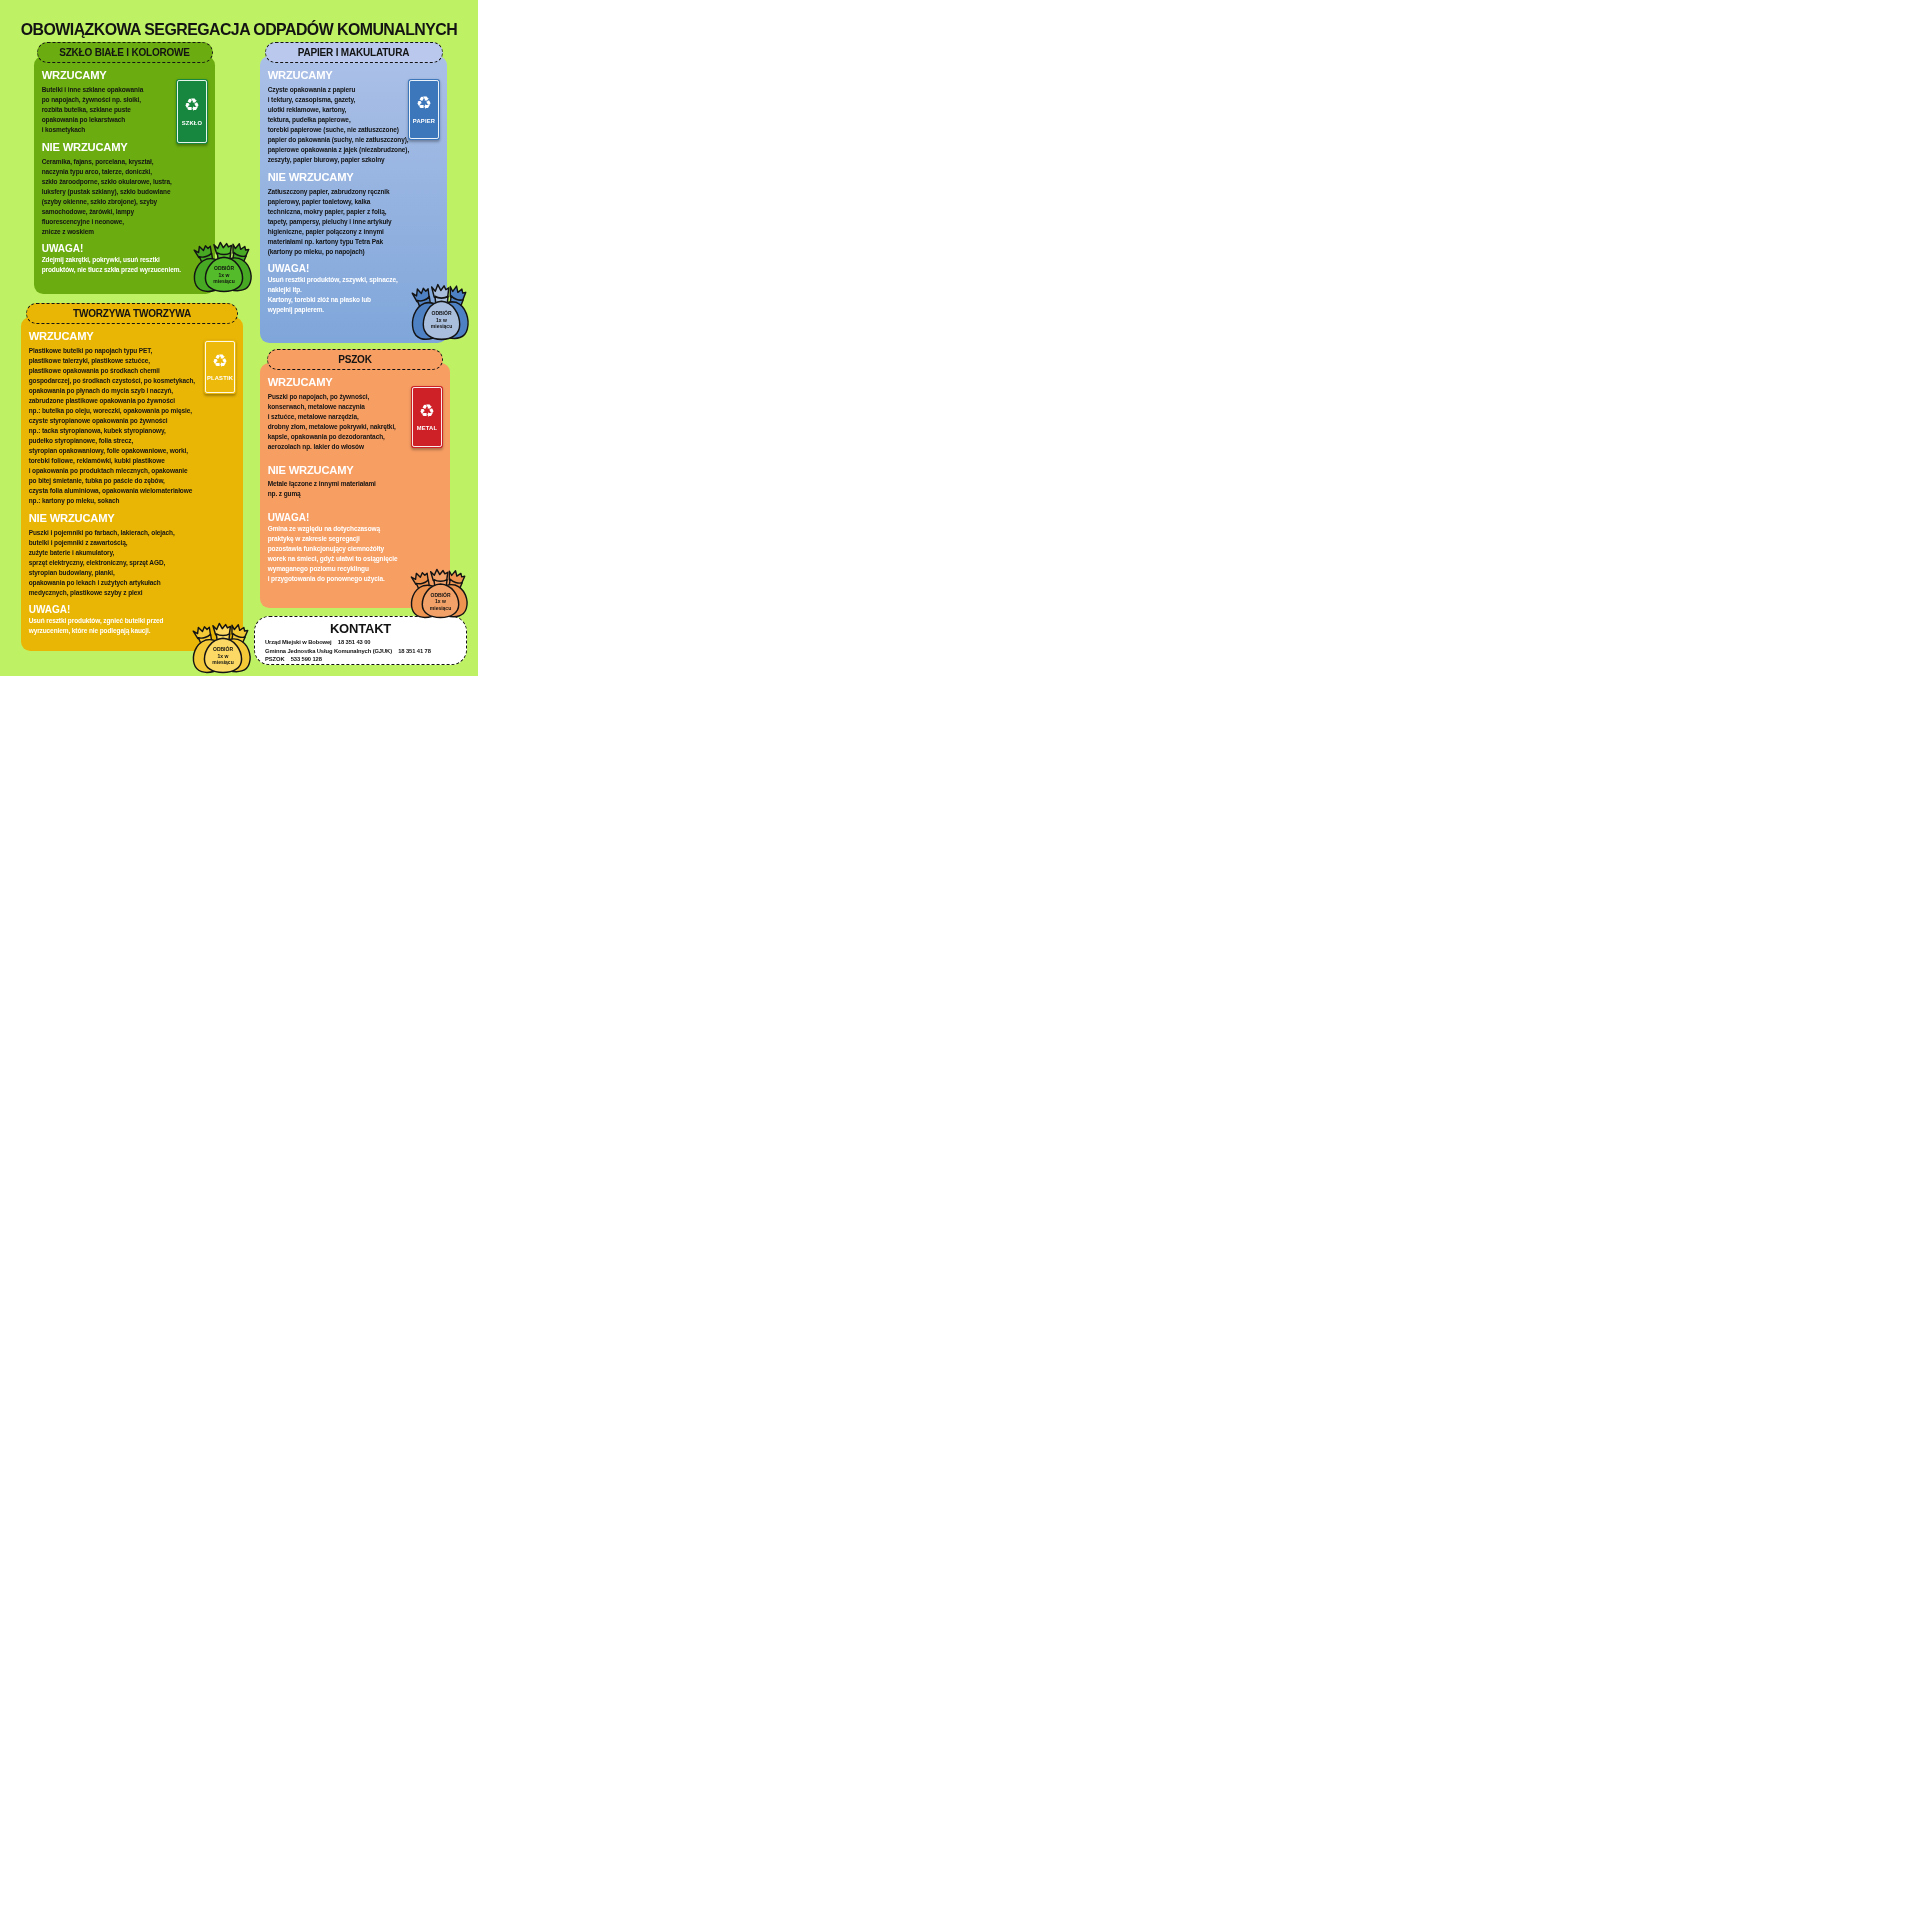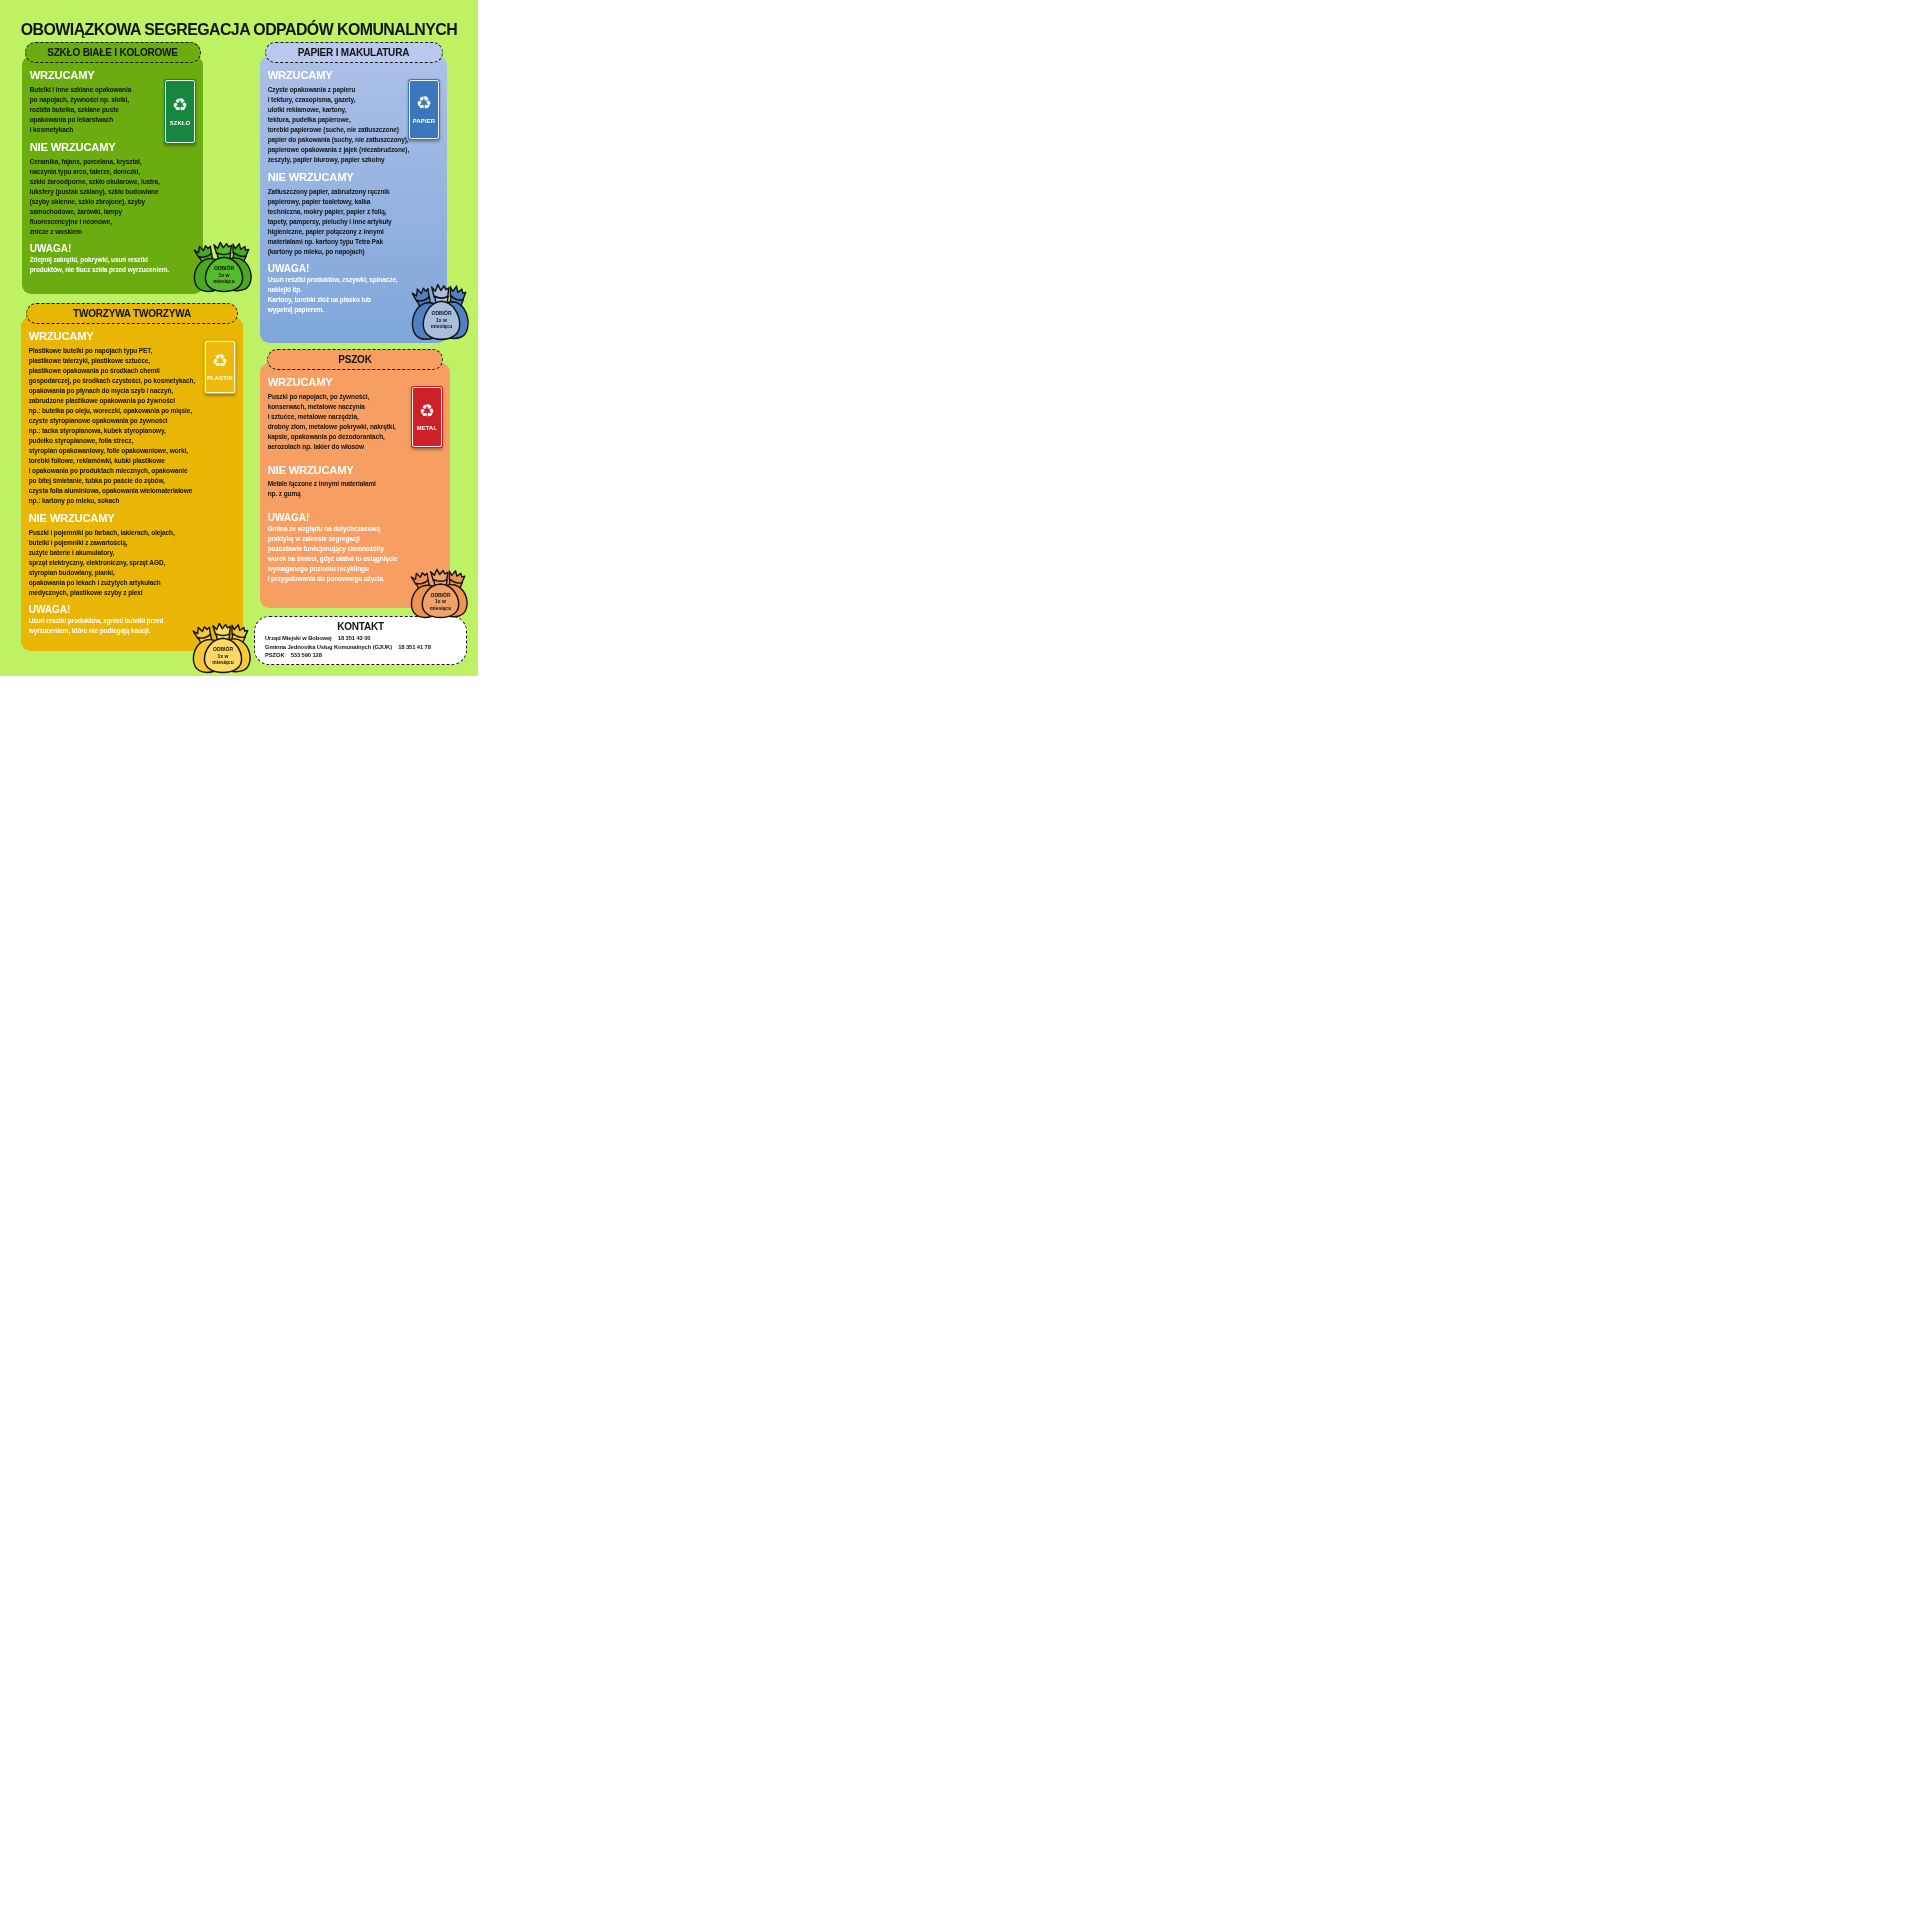--- a/index.html
+++ b/index.html
@@ -40,32 +40,32 @@
   .bag-label{position:absolute;left:12%;right:12%;top:47%;text-align:center;
              font-size:5px;font-weight:700;line-height:6.5px;color:#131313;}
   .bag-label span{display:block;}
   .bag path{stroke:#131313;stroke-width:4;stroke-linejoin:round;}
   .bag-glass .front{fill:#54bb2a;} .bag-glass .back{fill:#46a823;}
   .bag-paper .front{fill:#a9bedd;} .bag-paper .back{fill:#4e80c4;}
   .bag-plastic .front{fill:#fbd964;} .bag-plastic .back{fill:#f3c937;}
   .bag-orange .front{fill:#f2a168;} .bag-orange .back{fill:#ee9350;}
   .kontakt{position:absolute;left:254px;top:616px;width:213px;height:49px;box-sizing:border-box;
            background:#ffffff;border:1.5px dashed #131313;border-radius:15.4px;padding:3.1px 10px 2.3px;z-index:2;}
-  .kontakt h2{margin:0.8px 0 2.3px;text-align:center;font-size:10px;font-weight:800;letter-spacing:-0.2px;}
+  .kontakt h2{margin:0.8px 0 2.3px;text-align:center;font-size:13px;font-weight:800;letter-spacing:-0.2px;}
   .k-row{display:flex;font-size:5.8px;font-weight:700;line-height:8.5px;letter-spacing:-0.1px;}
   .k-phone{margin-left:6.2px;white-space:nowrap;}
 </style>
 </head>
 <body>
 
 <div class="page">
 
   <h1 class="title">OBOWIĄZKOWA SEGREGACJA ODPADÓW KOMUNALNYCH</h1>
 
-  <section class="panel-wrap p-green" style="left:6px;top:42px;width:181px;padding-left:16px;">
+  <section class="panel-wrap p-green" style="left:18px;top:42px;width:181px;padding-left:16px;">
     <div class="pill" style="width:176px;">
       <span>SZKŁO BIAŁE I KOLOROWE</span>
     </div>
     <div class="pbody" style="height:238px;">
       <div class="sign sign-glass">
         <span class="rec">♻</span>
         <span class="lbl">SZKŁO</span>
       </div>
       <h3 class="h-white">WRZUCAMY</h3>
       <p class="txt">Butelki i inne szklane opakowania

